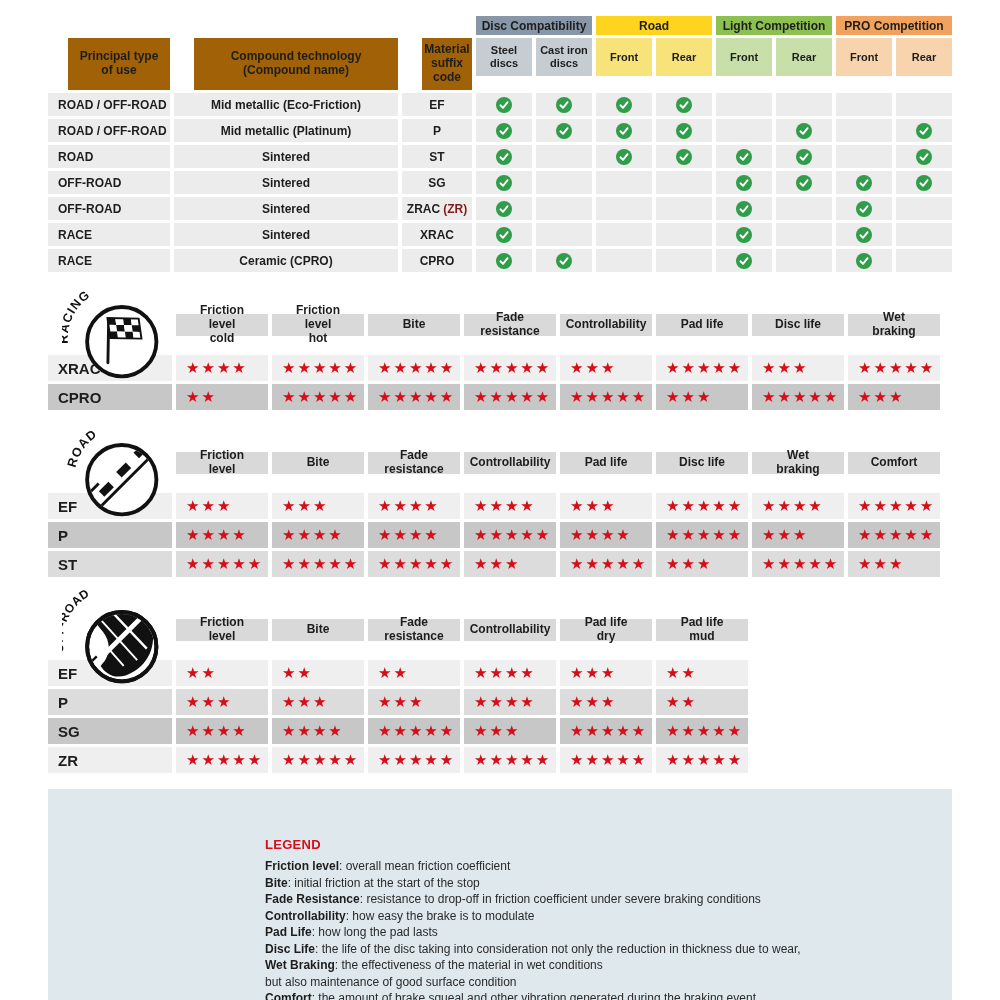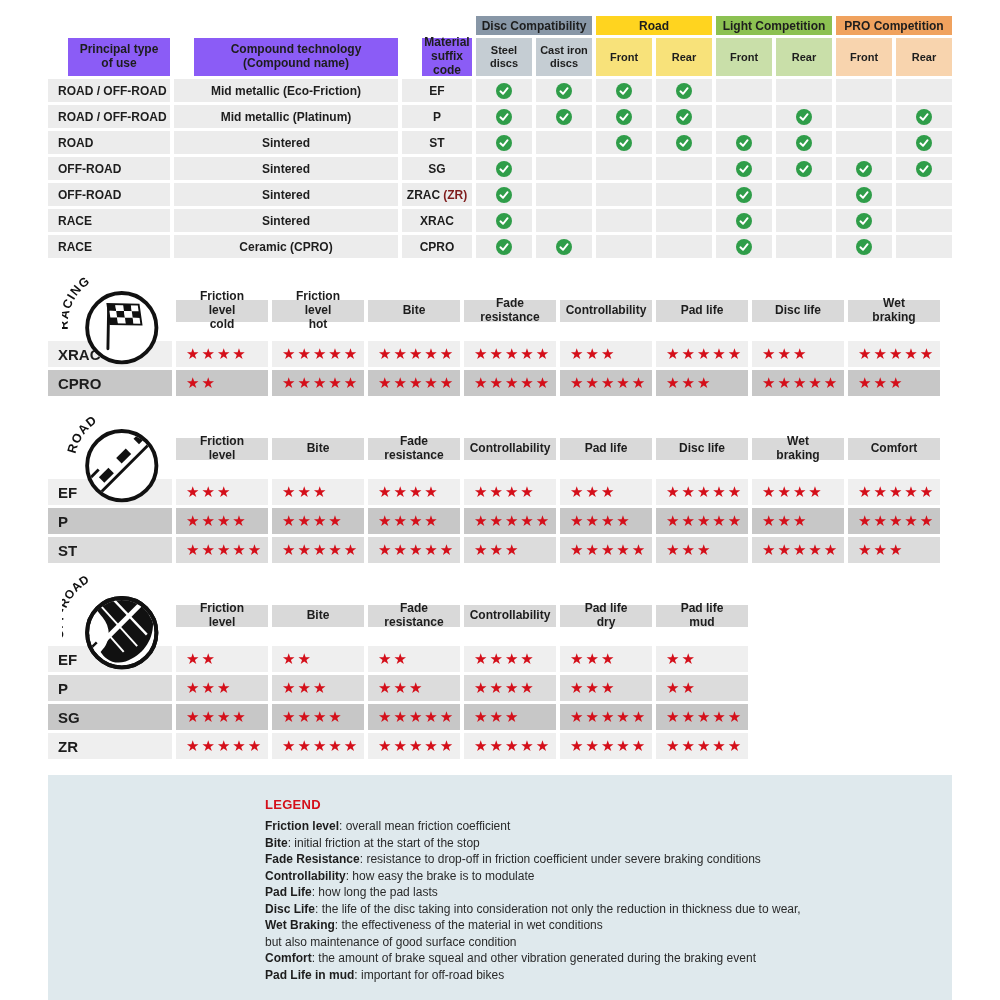--- a/index.html
+++ b/index.html
@@ -3,39 +3,39 @@
 <meta charset="utf-8">
 <style>
   html,body{margin:0;padding:0;background:#fff;}
   body{width:1000px;height:1000px;font-family:"Liberation Sans",sans-serif;color:#1d1d1d;-webkit-font-smoothing:antialiased;}
   .page{padding:16px 48px 0 48px;}
   .cell{display:flex;align-items:center;justify-content:center;text-align:center;box-sizing:border-box;}
   
   .compat-grid{display:grid;grid-template-columns:122px 224px 70px repeat(8,56px);column-gap:4px;row-gap:3px;}
   .ghblank{background:transparent;}
   .gh{height:19px;font-size:12px;font-weight:bold;}
-  .hd{height:38px;background:#8b5cf6;font-size:12px;font-weight:bold;white-space:pre-line;line-height:1.15;margin-left:20px;}
+  .hd{height:52px;background:#a16207;font-size:12px;font-weight:bold;white-space:pre-line;line-height:1.15;margin-left:20px;}
   .sub{height:38px;font-size:11px;font-weight:bold;white-space:pre-line;line-height:1.15;}
   .dc{height:23px;background:#ececec;font-size:12px;font-weight:bold;}
   .use{justify-content:flex-start;padding-left:10px;text-align:left;}
   .suffix-gray{color:#7f1d1d;margin-left:3px;}
   
   .rsec{position:relative;margin-top:42px;}
   .sicon{position:absolute;left:14px;top:-32px;width:108px;height:102px;}
   .rgrid{display:grid;column-gap:4px;row-gap:3px;}
   .rblank{background:transparent;height:38px;}
   .rhead{height:22px;background:#d9d9d9;font-size:12px;font-weight:bold;line-height:1.15;padding:0 22px;}
   .rlabel{height:26px;justify-content:flex-start;padding-left:10px;font-size:15px;font-weight:bold;}
   .stars{height:26px;justify-content:flex-start;padding-left:10px;font-size:15px;letter-spacing:2px;color:#d40f1a;overflow:hidden;}
   .light{background:#efefef;}
   .medium{background:#dcdcdc;}
   .dark{background:#c7c7c7;}
   
   .legend{background:#dfe9ed;margin-top:16px;padding:22px 40px 26px 217px;}
-  .legend-title{color:#d40f1a;font-weight:bold;font-size:13px;margin-bottom:6px;letter-spacing:.3px;}
+  .legend-title{color:#d40f1a;font-weight:bold;font-size:13px;margin-bottom:6px;letter-spacing:.3px;margin-top:26px;}
   .lline{font-size:12px;line-height:16.5px;color:#2a2a2a;}
   .lline b{color:#1d1d1d;}
 </style>
 </head>
 <body>
 
 <div class="page">
   <div class="compat-grid" id="compat-grid">
       <div class="cell ghblank" style="grid-column: 1 / span 3;"></div>
       <div class="cell gh" style="grid-column: span 2; background: rgb(136, 151, 167);">Disc Compatibility</div>

